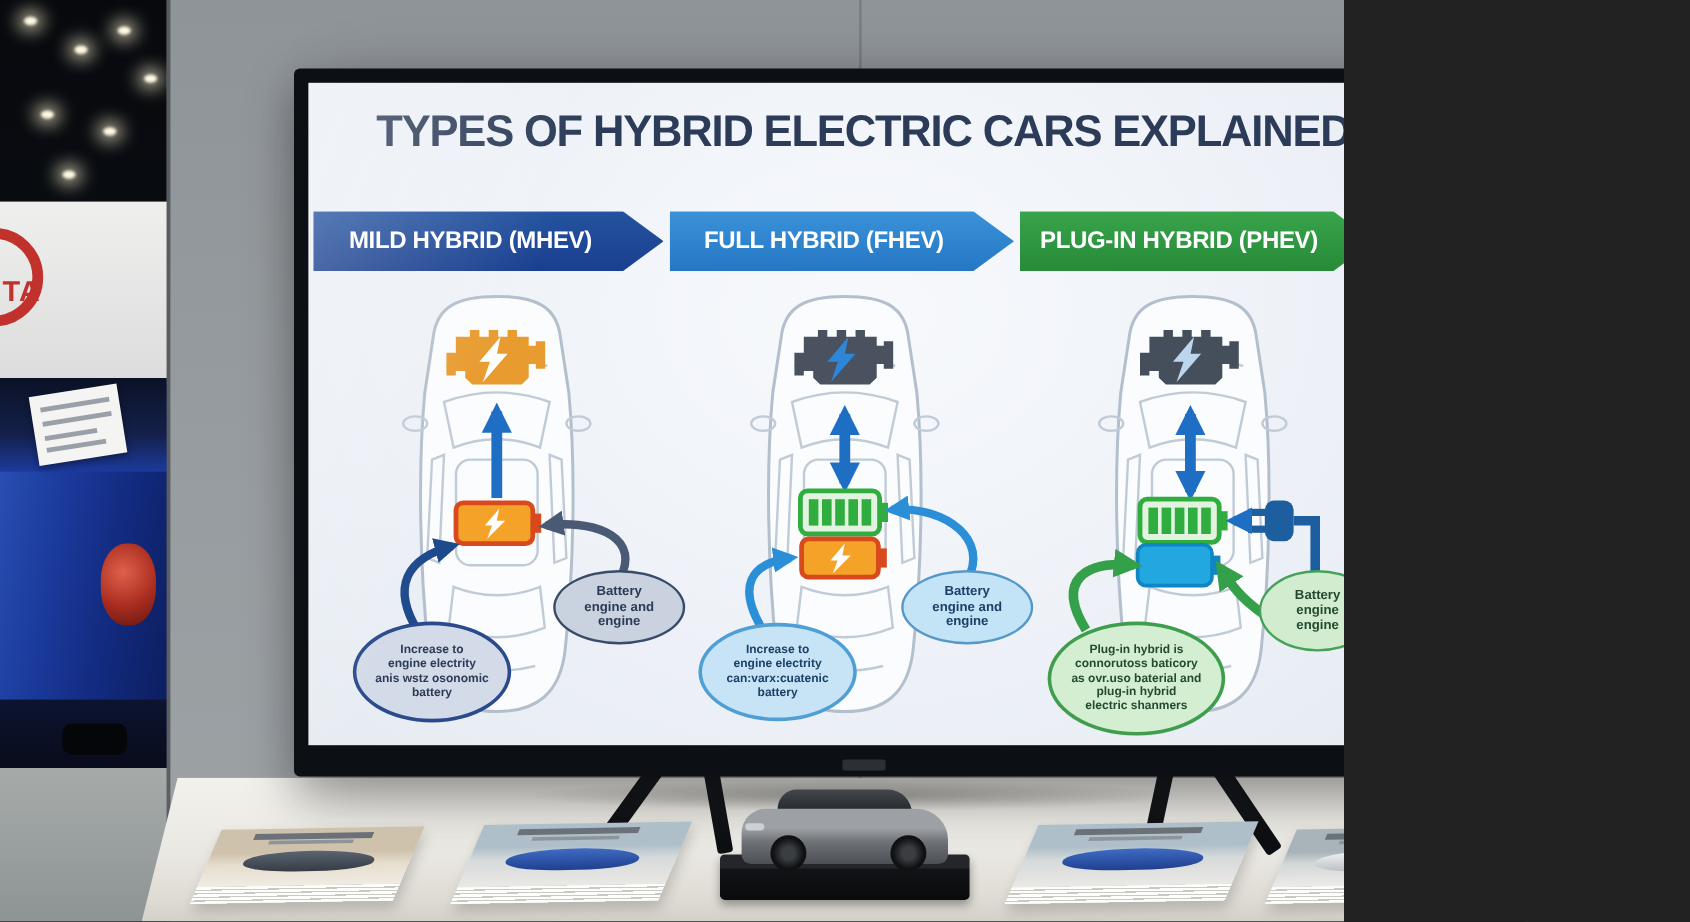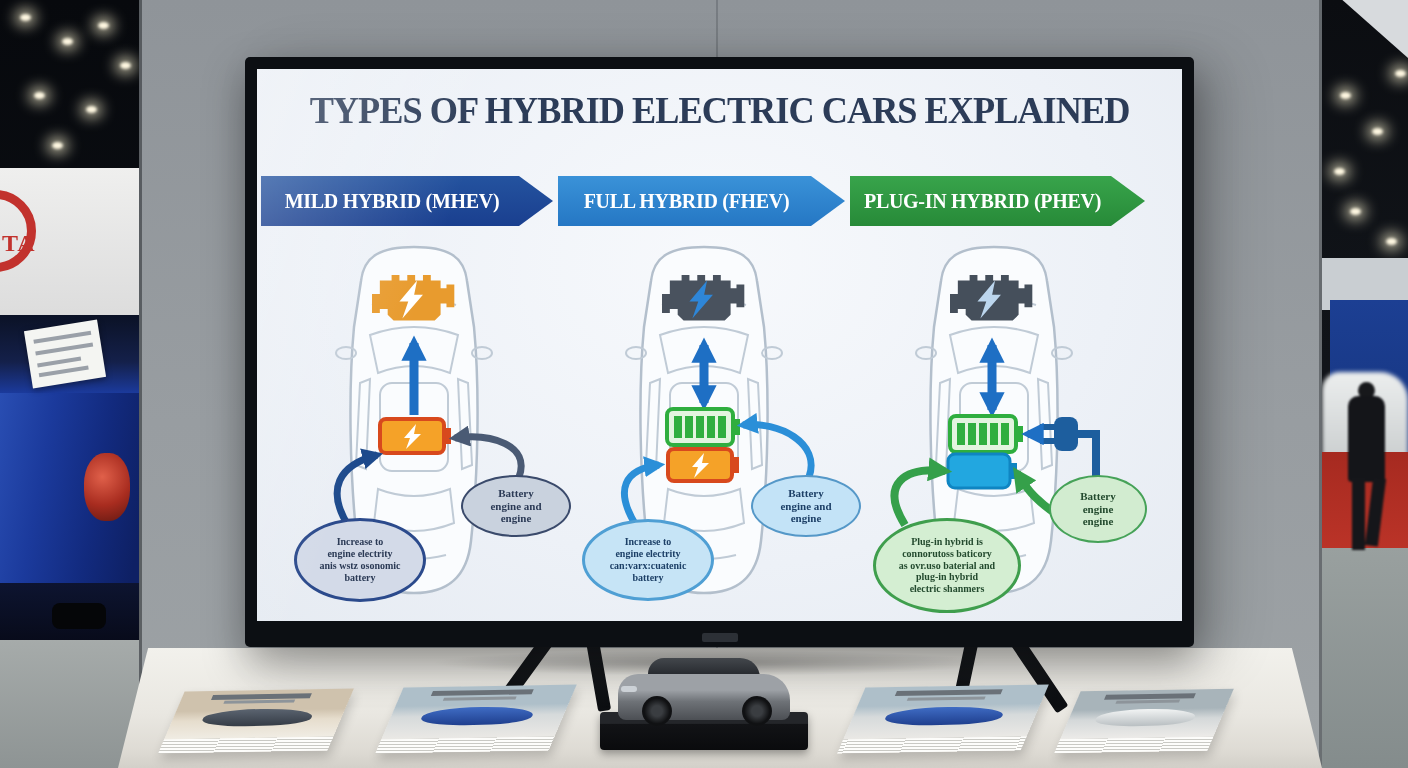--- a/index.html
+++ b/index.html
@@ -1,17 +1,17 @@
 <!DOCTYPE html>
 <html><head>
 <meta charset="utf-8">
 <style>
   html,body{margin:0;padding:0;background:#222;}
-  #photo{position:relative;width:1408px;height:768px;overflow:hidden;
-         font-family:Liberation Serif, serif;background:#94999d;}
+  #photo{position:relative;width:1120px;height:768px;overflow:hidden;
+         font-family:Liberation Sans, sans-serif;background:#94999d;}
   #photo *{position:absolute;box-sizing:border-box;}
 
   
   .hall-left{left:0;top:0;width:139px;height:768px;background:linear-gradient(180deg,#07090d 0%,#0b0e13 45%,#14171c 60%);}
   .light{width:11px;height:7px;border-radius:50%;background:#fff8e2;filter:blur(1.5px);
          box-shadow:0 0 14px 5px rgba(255,248,214,.75);}
   .booth-wall{left:0;top:168px;width:139px;height:152px;background:linear-gradient(180deg,#efefee,#dcdcdc);}
   .logo-ring{left:-46px;top:22px;width:82px;height:82px;border:9px solid #c2322d;border-radius:50%;background:transparent;}
   .logo-text{left:2px;top:62px;color:#c2322d;font-weight:bold;font-size:24px;letter-spacing:1px;}
   .blue-car{left:0;top:315px;width:139px;height:332px;background:linear-gradient(100deg,#2a4fb4 5%,#1b3a9c 35%,#122a7e 65%,#0e2064 90%);}

